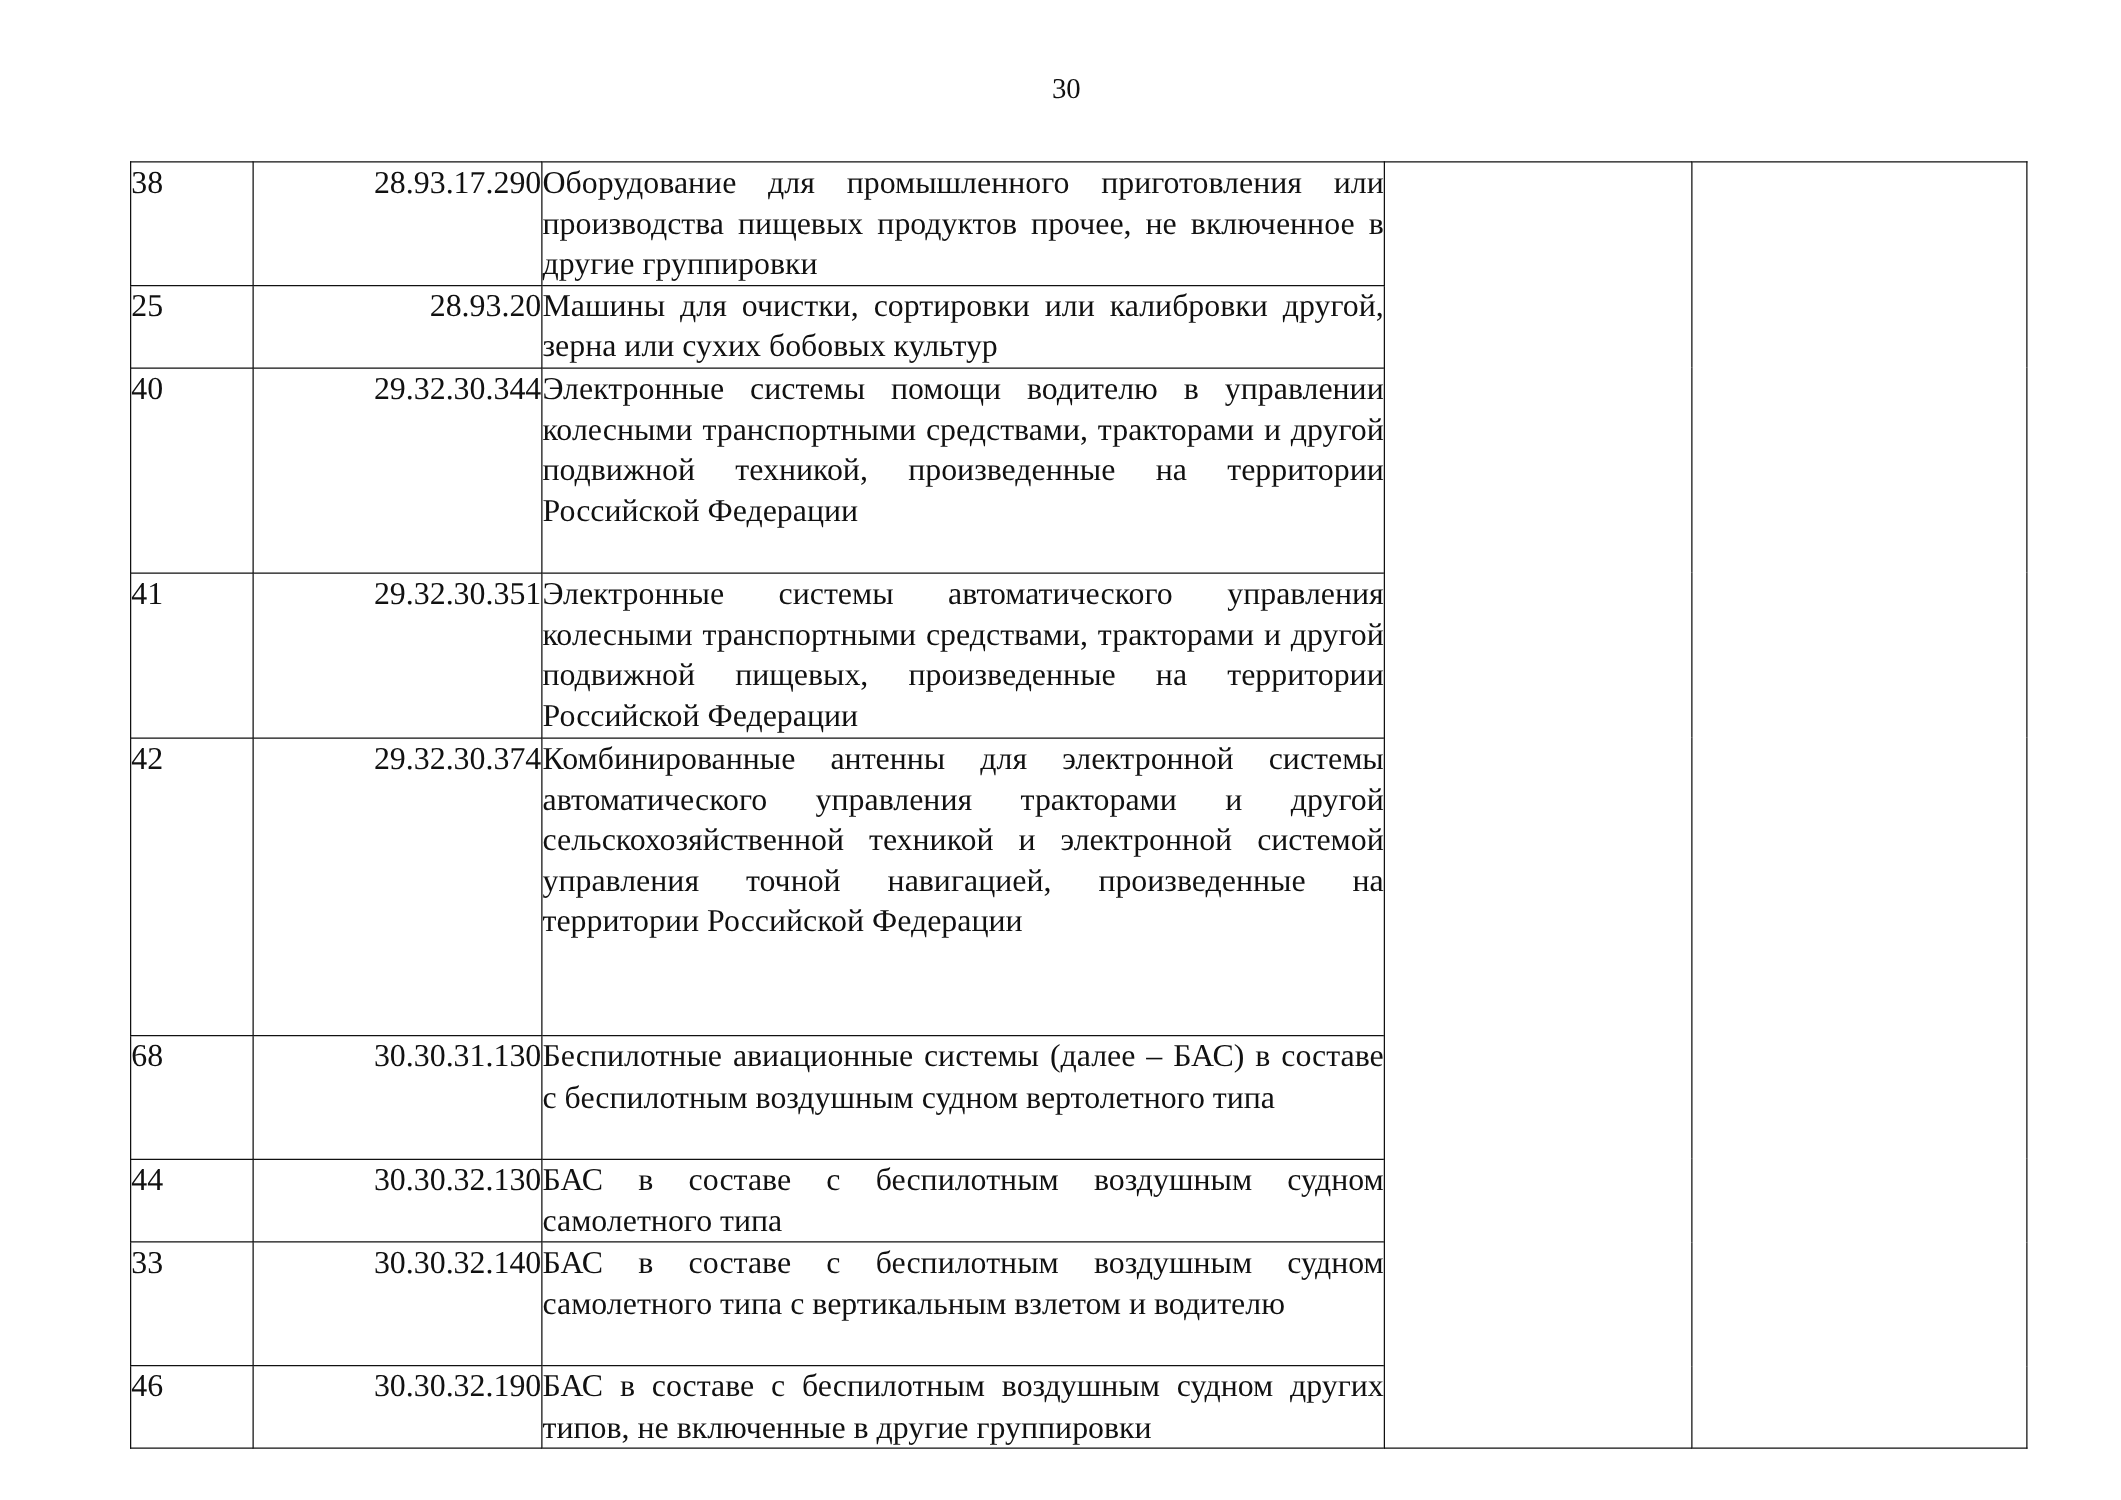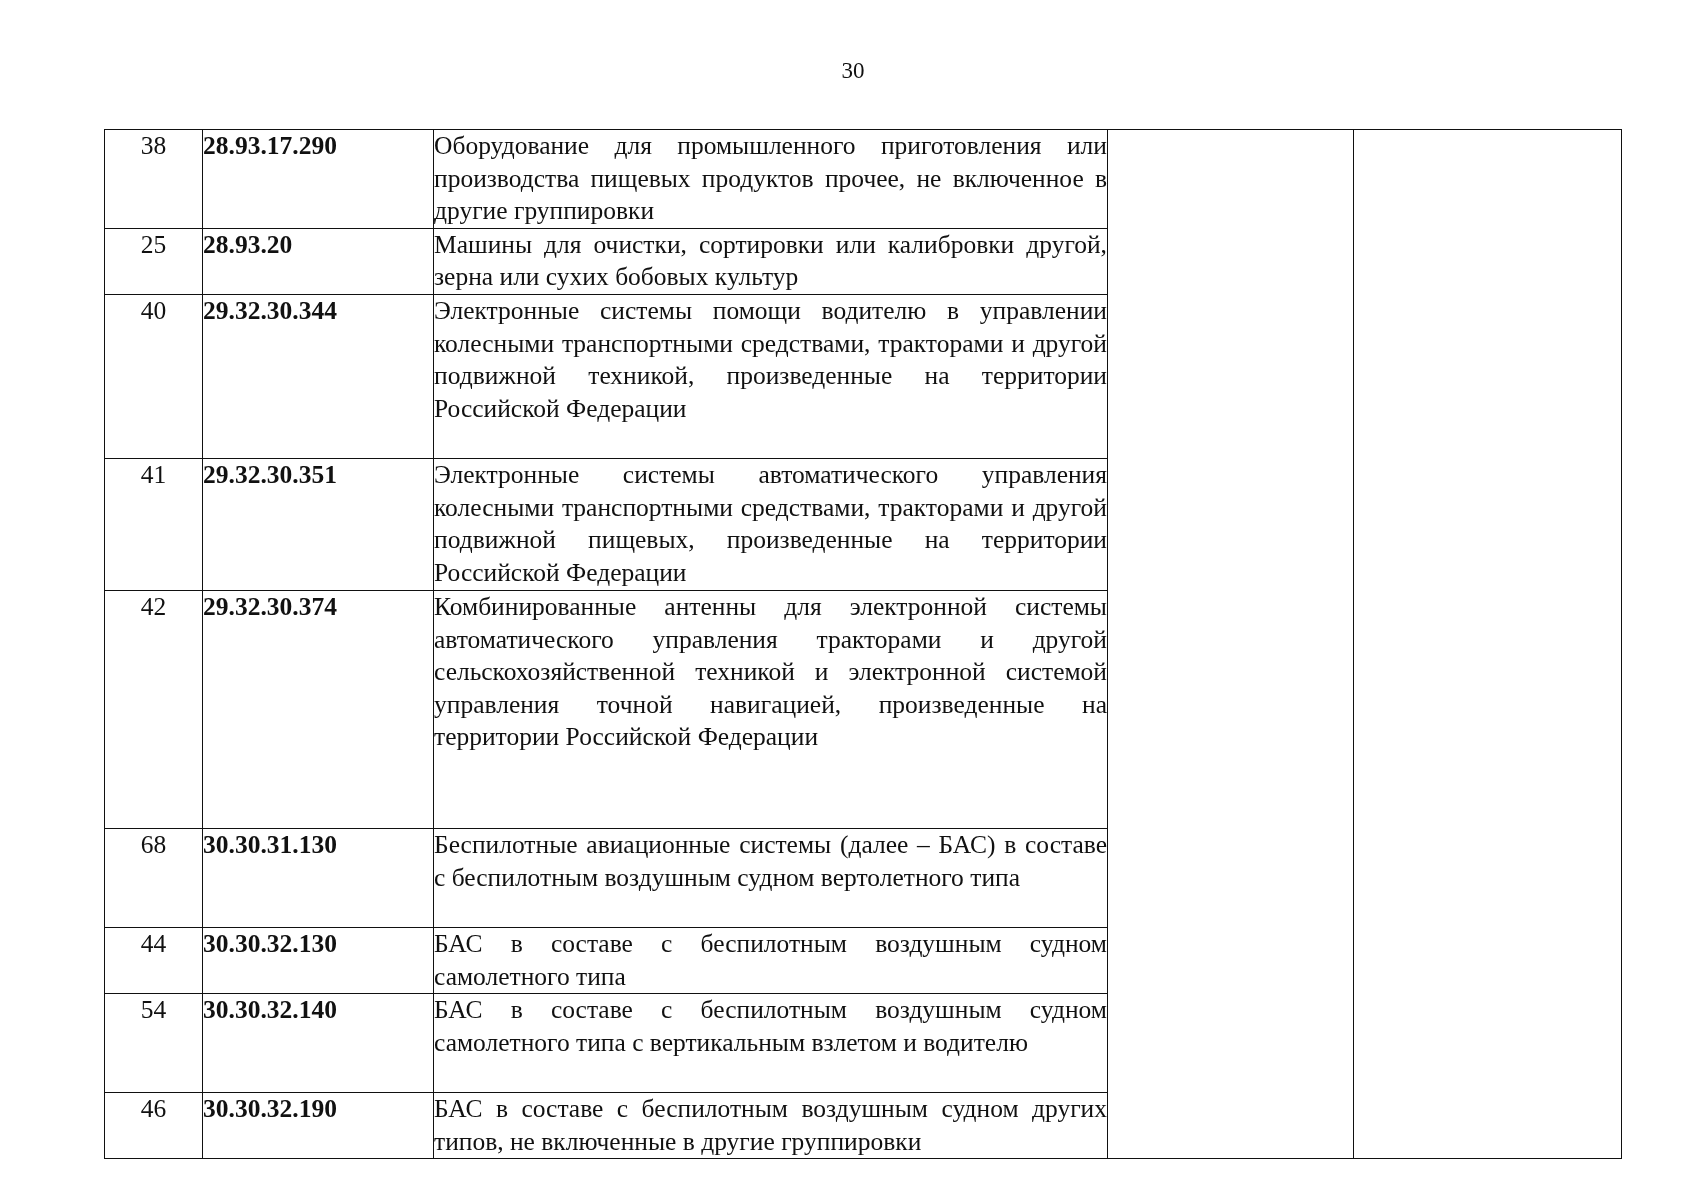--- a/index.html
+++ b/index.html
@@ -17,22 +17,22 @@
       border-collapse: collapse; table-layout: fixed;
       width: 1513px;
     }
     table.doc-table td {
       border: 1.5px solid #111111;
       vertical-align: top;
       font-size: 25.5px;
       line-height: 32.6px;
       padding: 0;
     }
-    td.col-num { width: 97px; text-align: center; padding-top: 1px; margin-left: 17px; }
-    td.col-code { width: 230px; text-align: left; padding-top: 1px; font-weight: bold; }
+    td.col-num { width: 97px; text-align: left; padding-top: 1px; margin-left: 17px; }
+    td.col-code { width: 230px; text-align: right; padding-top: 1px; }
     td.col-name {
       width: 674px; text-align: justify; text-align-last: left;
       padding: 1px 10px 0 11px; box-sizing: border-box; font-family: Liberation Serif, serif;
     }
     td.col-empty { border-color: #7a7a7a; border-left: 2px solid #7a7a7a; }
     td.col-empty4 { width: 245px; border-top: 1.5px solid #111111; border-bottom: 1.5px solid #111111; }
     td.col-empty5 { width: 267px; border-top: 1.5px solid #111111; border-bottom: 1.5px solid #111111; border-right: 2px solid #7a7a7a; }
   </style>
 </head>
 <body>
@@ -72,21 +72,21 @@
       <td class="col-num">68</td>
       <td class="col-code">30.30.31.130</td>
       <td class="col-name">Беспилотные авиационные системы (далее – БАС) в составе с беспилотным воздушным судном вертолетного типа</td>
     </tr>
     <tr style="height:66px">
       <td class="col-num">44</td>
       <td class="col-code">30.30.32.130</td>
       <td class="col-name">БАС в составе с беспилотным воздушным судном самолетного типа</td>
     </tr>
     <tr style="height:99px">
-      <td class="col-num">54</td>
+      <td class="col-num">33</td>
       <td class="col-code">30.30.32.140</td>
       <td class="col-name">БАС в составе с беспилотным воздушным судном самолетного типа с вертикальным взлетом и водителю</td>
     </tr>
     <tr style="height:65px">
       <td class="col-num">46</td>
       <td class="col-code">30.30.32.190</td>
       <td class="col-name">БАС в составе с беспилотным воздушным судном других типов, не включенные в другие группировки</td>
     </tr>
   </tbody>
 </table>

